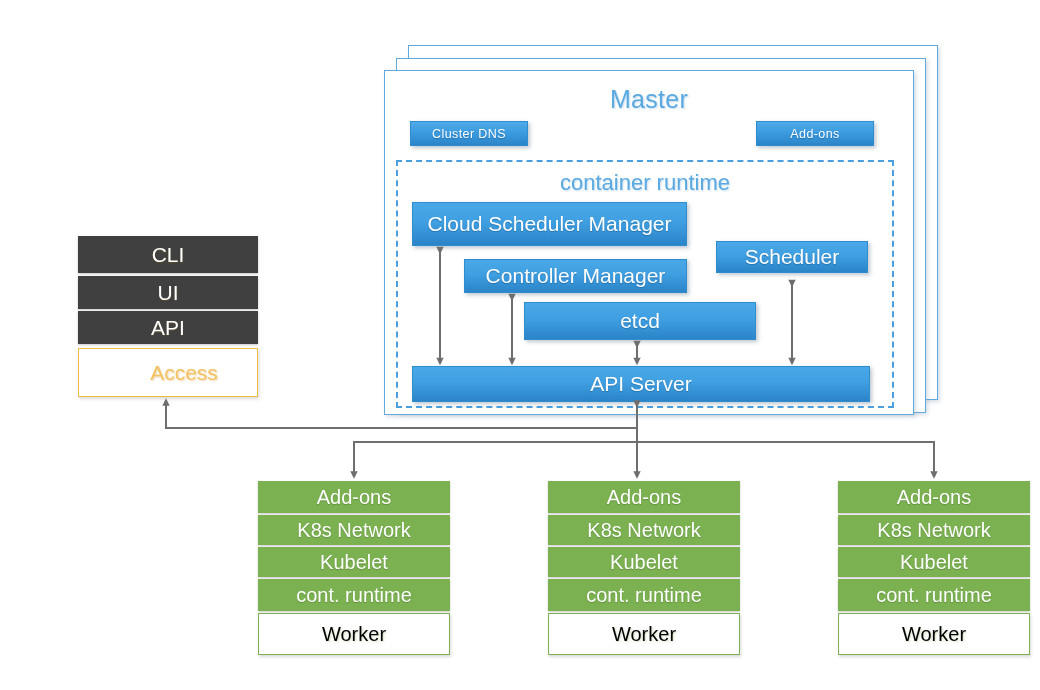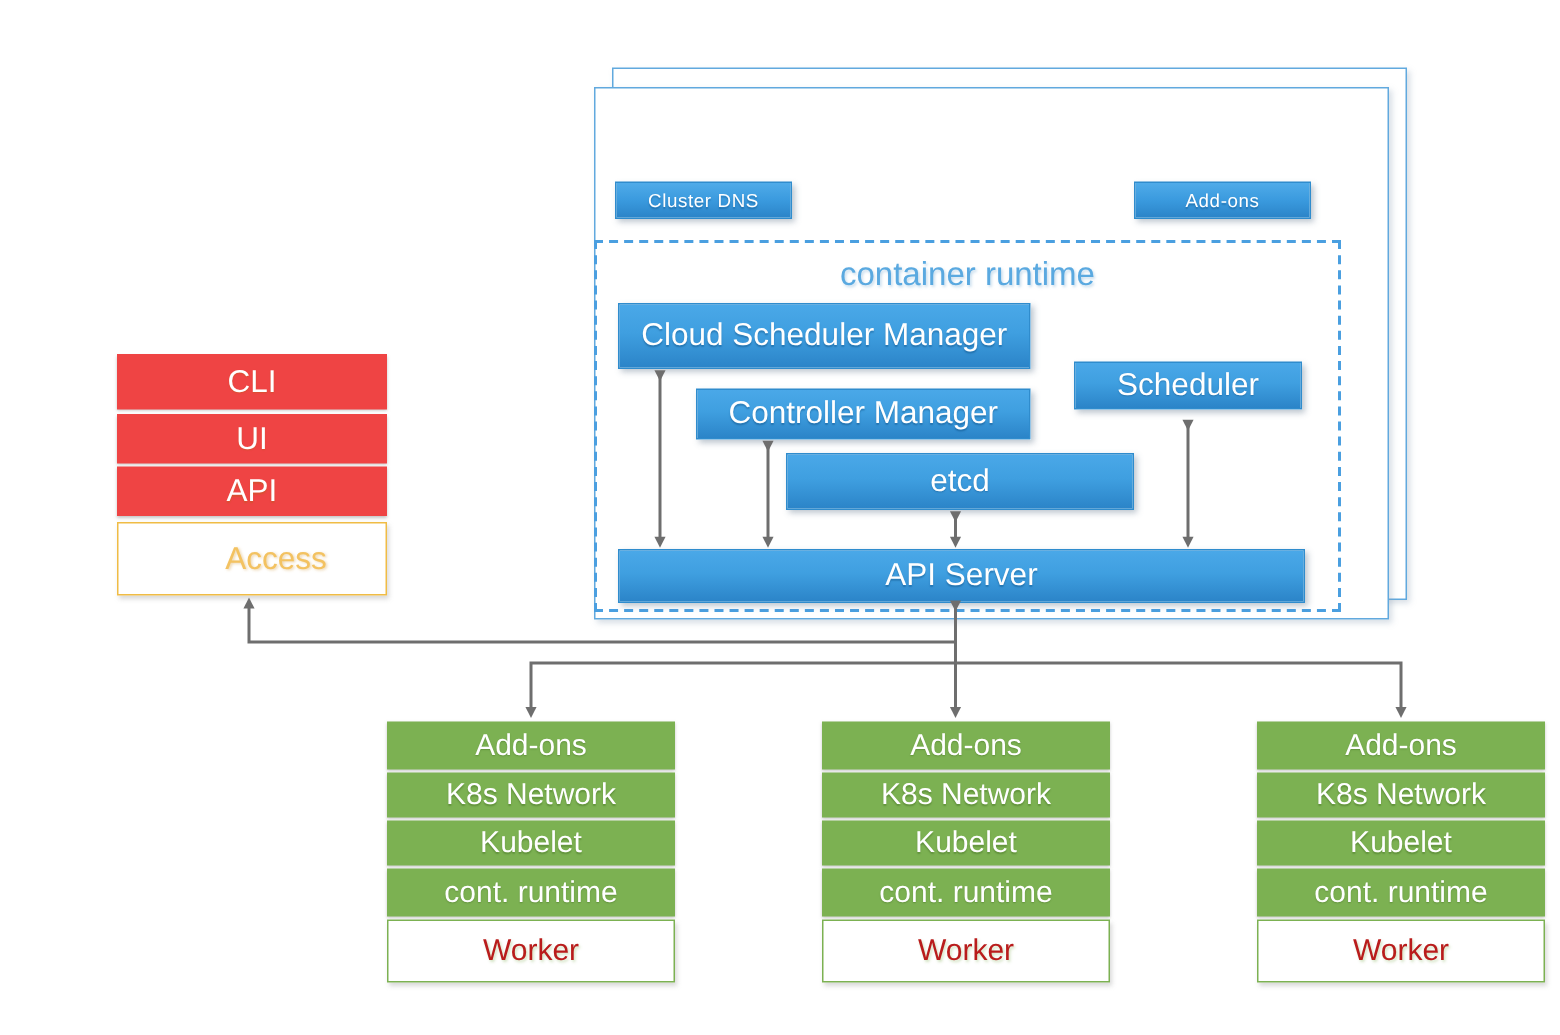--- a/index.html
+++ b/index.html
@@ -56,21 +56,21 @@
     white-space:nowrap;
   }
   .bbox.small{
     font-size:12.5px;
     letter-spacing:.4px;
     background:linear-gradient(180deg,#4fabe9 0%,#3a9ade 50%,#2b84c8 100%);
   }
 
   
   .obox{
-    background:#ef4444;
+    background:#404040;
     border:0;
     color:#ffffff;
     display:flex;align-items:center;justify-content:center;
     font-size:21px;
     text-shadow:0 1px 1px rgba(160,110,0,.30);
     box-shadow:0 1px 2px rgba(150,150,150,.55);
   }
   .obox-foot{
     background:#ffffff;
     border:1px solid #f0bc45;
@@ -87,38 +87,41 @@
     border:0;
     color:#ffffff;
     display:flex;align-items:center;justify-content:center;
     font-size:20px;
     text-shadow:0 1px 1px rgba(50,90,20,.35);
     box-shadow:0 1px 2px rgba(150,150,150,.5);
   }
   .gbox-foot{
     background:#ffffff;
     border:1px solid #7cb152;
-    color:#b91c1c;
+    color:#000000;
     display:flex;align-items:center;justify-content:center;
     font-size:20px;
     text-shadow:1px 1px 2px rgba(200,220,180,.85);
     box-shadow:1px 2px 3px rgba(170,170,170,.45);
   }
 
   
   #wires{position:absolute;left:0;top:0;width:1040px;height:690px;pointer-events:none;}
 </style>
 </head>
 <body>
 
 <div id="stage">
 
   <div class="abs card" style="left:408px;top:45px;width:530px;height:355px;"></div>
   <div class="abs card" style="left:396px;top:58px;width:530px;height:355px;"></div>
 
+  <div class="abs card" style="left:384px;top:70px;width:530px;height:345px;">
+    <div class="master-title">Master</div>
+  </div>
 
   <div class="abs bbox small" style="left:410px;top:121px;width:118px;height:25px;">Cluster DNS</div>
 
   <div class="abs bbox small" style="left:756px;top:121px;width:118px;height:25px;">Add-ons</div>
 
   <div class="abs dashed" style="left:396px;top:160px;width:498px;height:248px;">
     <div class="runtime-title">container runtime</div>
   </div>
 
   <div class="abs bbox" style="left:412px;top:202px;width:275px;height:44px;">Cloud Scheduler Manager</div>

